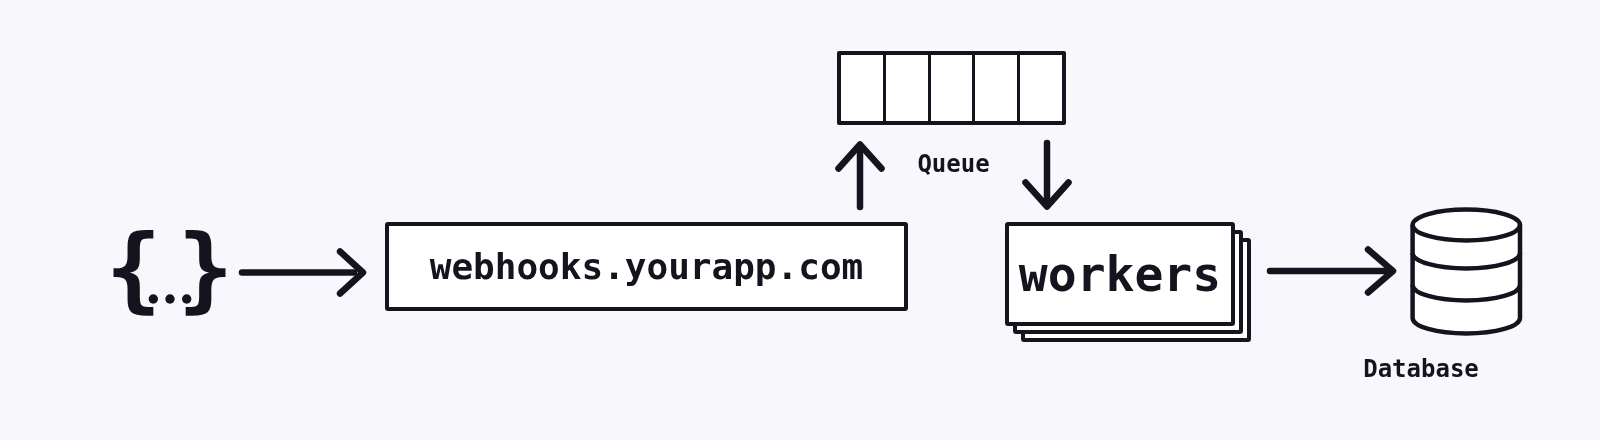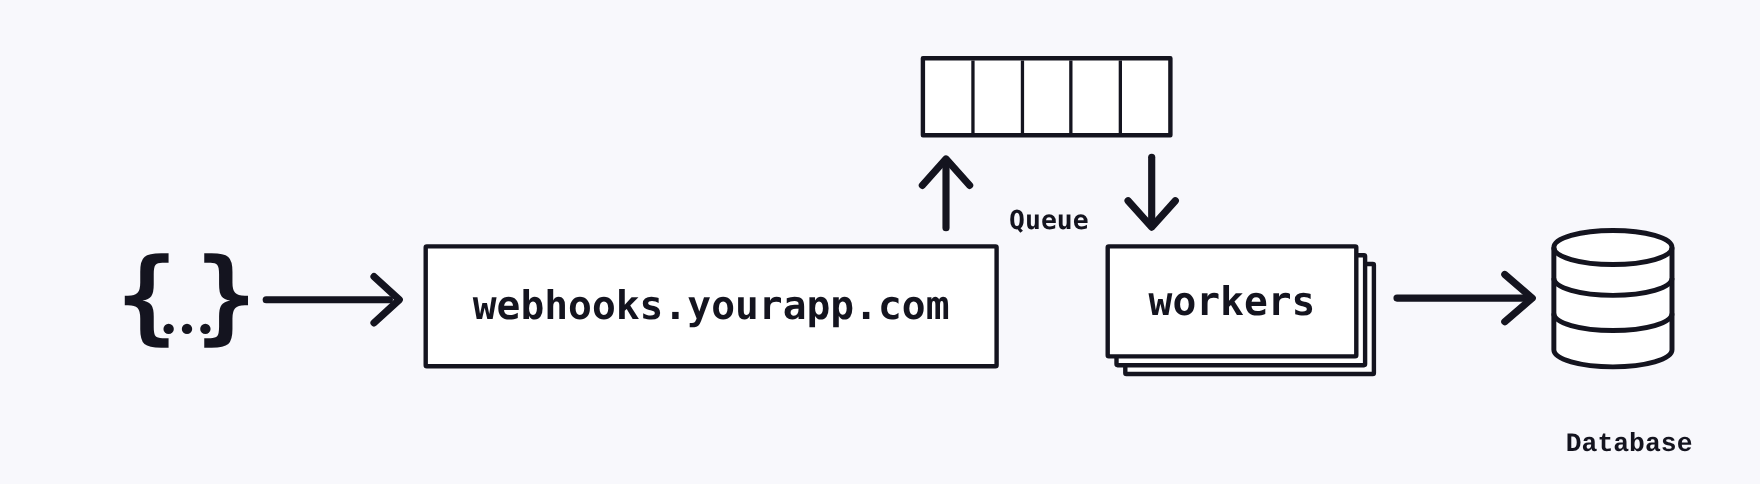--- a/index.html
+++ b/index.html
@@ -52,21 +52,21 @@
     border: 4px solid var(--ink);
     border-radius: 3px;
     display: flex;
     align-items: center;
     justify-content: center;
     font-weight: bold;
     font-size: 36px;
     white-space: nowrap;
     color: var(--ink);
   }
-  .server-box { left: 385px; top: 222px; width: 523px; height: 113px; }
+  .server-box { left: 385px; top: 222px; width: 523px; height: 89px; }
   .queue-box {
     position: absolute;
     left: 837px; top: 51px;
     width: 229px; height: 74px;
     background: var(--node-fill);
     border: 4px solid var(--ink);
     border-radius: 2px;
     display: flex;
   }
   .queue-cell { flex: 1; }
@@ -87,21 +87,21 @@
     position: absolute;
     left: 0; top: 0;
     width: 230px; height: 104px;
     background: var(--node-fill);
     border: 4px solid var(--ink);
     border-radius: 3px;
     display: flex;
     align-items: center;
     justify-content: center;
     font-weight: bold;
-    font-size: 36px;
+    font-size: 48px;
     white-space: nowrap;
   }
   .db-icon {
     position: absolute;
     left: 1406px; top: 204px;
     width: 121px; height: 136px;
     overflow: visible;
   }
   .db-icon .db-stroke {
     fill: none;
@@ -116,25 +116,24 @@
     stroke-linejoin: round;
   }
   .diagram-label {
     position: absolute;
     font-weight: bold;
     font-size: 24px;
     line-height: 1.2;
     text-align: center;
     white-space: nowrap;
     color: var(--ink);
-    margin-top: 36px;
   }
   .request-label  { left: 50px;   top: 346px; width: 247px; }
   .queue-label    { left: 870px;  top: 150px; width: 167px; }
-  .database-label { left: 1404px; top: 355px; width: 154px; font-family: Liberation Mono, monospace; }
+  .database-label { left: 1344px; top: 355px; width: 154px; }
 </style>
 </head>
 <body>
 
 <div class="stage">
 
   <svg class="arrows" viewBox="0 0 1600 440">
     <g>
       <path d="M242 272.5 H354"></path>
       <path d="M340 251.5 L363 272.5 L340 293.5"></path>

